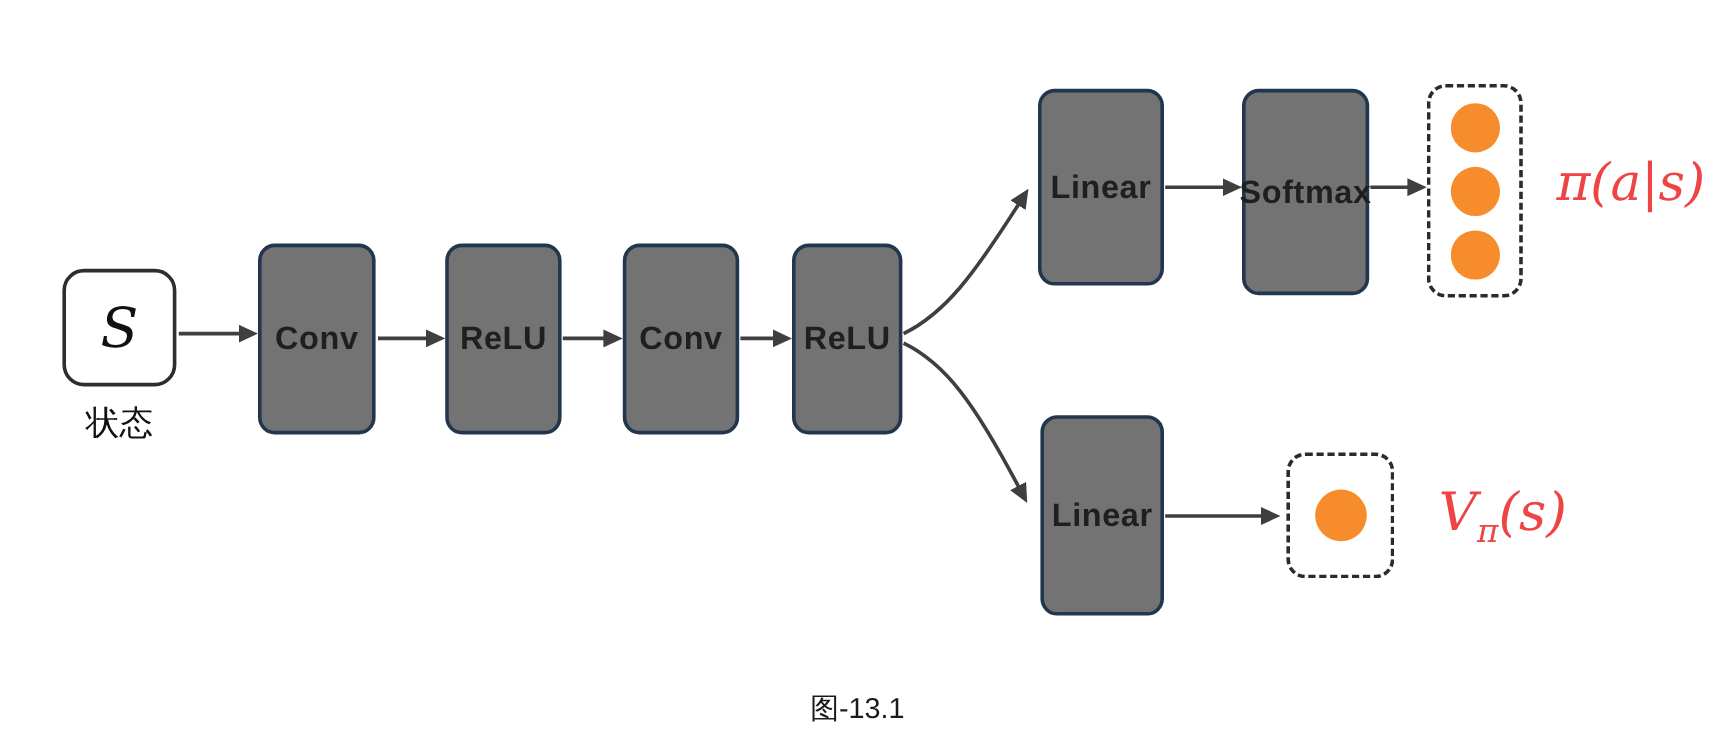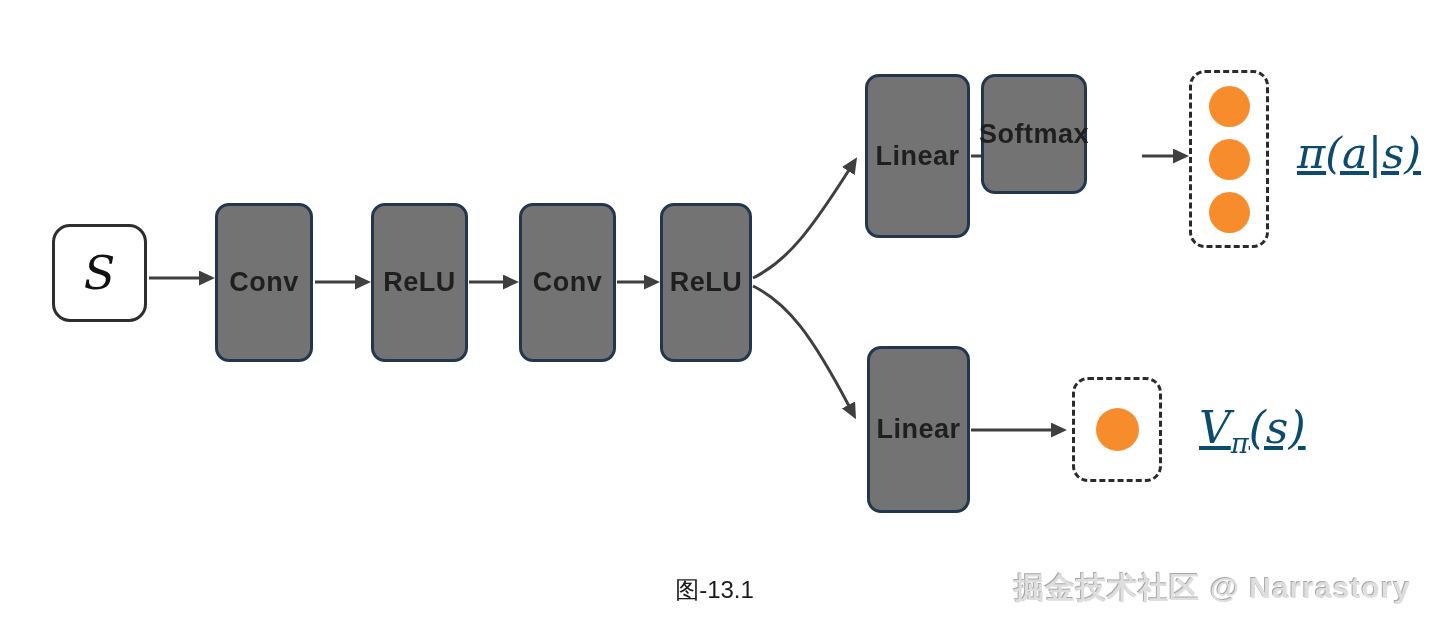--- a/index.html
+++ b/index.html
@@ -65,23 +65,22 @@
   .neuron {
     border-radius: 50%;
     background: #f78c2c;
   }
   .neuron-sm { width: 41px; height: 41px; }
   .neuron-lg { width: 43px; height: 43px; }
   .math-label {
     position: absolute;
     font-family: "DejaVu Serif", serif;
     font-style: italic;
-    color: #0c4a6e;
+    color: #ef4444;
     white-space: nowrap;
-    text-decoration: underline;
   }
   .math-label sub {
     font-size: 0.62em;
     line-height: 0;
   }
   .figure-caption {
     position: absolute;
     left: 0; right: 0;
     bottom: 13px;
     text-align: center;
@@ -118,52 +117,52 @@
     <path d="M753,278 C 788,261 812,228 849,170" stroke="#3f3f3f" stroke-width="3" fill="none" marker-end="url(#ah)"></path>
     <path d="M753,286 C 788,303 812,336 849,406" stroke="#3f3f3f" stroke-width="3" fill="none" marker-end="url(#ah)"></path>
     <path d="M971,156 L1020,156" stroke="#3f3f3f" stroke-width="3" fill="none" marker-end="url(#ah)"></path>
     <path d="M1142,156 L1174,156" stroke="#3f3f3f" stroke-width="3" fill="none" marker-end="url(#ah)"></path>
     <path d="M971,430 L1052,430" stroke="#3f3f3f" stroke-width="3" fill="none" marker-end="url(#ah)"></path>
   </svg>
 
   <div class="input-box" style="left:52px; top:224px; width:95px; height:98px;">
     <span>S</span>
   </div>
+  <div class="input-caption" style="left:52px; top:334px; width:95px;">状态</div>
 
   <div class="node" style="left:215px; top:203px; width:98px; height:159px;">
     <span>Conv</span>
   </div>
   <div class="node" style="left:371px; top:203px; width:97px; height:159px;">
     <span>ReLU</span>
   </div>
   <div class="node" style="left:519px; top:203px; width:97px; height:159px;">
     <span>Conv</span>
   </div>
   <div class="node" style="left:660px; top:203px; width:92px; height:159px;">
     <span>ReLU</span>
   </div>
 
   <div class="node" style="left:865px; top:74px; width:105px; height:164px;">
     <span>Linear</span>
   </div>
-  <div class="node" style="left:981px; top:74px; width:106px; height:120px;">
+  <div class="node" style="left:1035px; top:74px; width:106px; height:172px;">
     <span>Softmax</span>
   </div>
 
   <div class="dashed-box" style="left:1189px; top:70px; width:80px; height:178px;">
     <div class="neuron neuron-sm"></div>
     <div class="neuron neuron-sm"></div>
     <div class="neuron neuron-sm"></div>
   </div>
   <div class="math-label" style="left:1297px; top:128px; font-size:43px;">π(a|s)</div>
 
   <div class="node" style="left:867px; top:346px; width:103px; height:167px;">
     <span>Linear</span>
   </div>
   <div class="dashed-box" style="left:1072px; top:377px; width:90px; height:105px;">
     <div class="neuron neuron-lg"></div>
   </div>
   <div class="math-label" style="left:1199px; top:402px; font-size:44px;"><span>V</span><sub>π</sub><span>(s)</span></div>
 
   <div class="figure-caption">图-13.1</div>
-  <div class="watermark">掘金技术社区 @ Narrastory</div>
 
 </div>
 
 </body></html>

